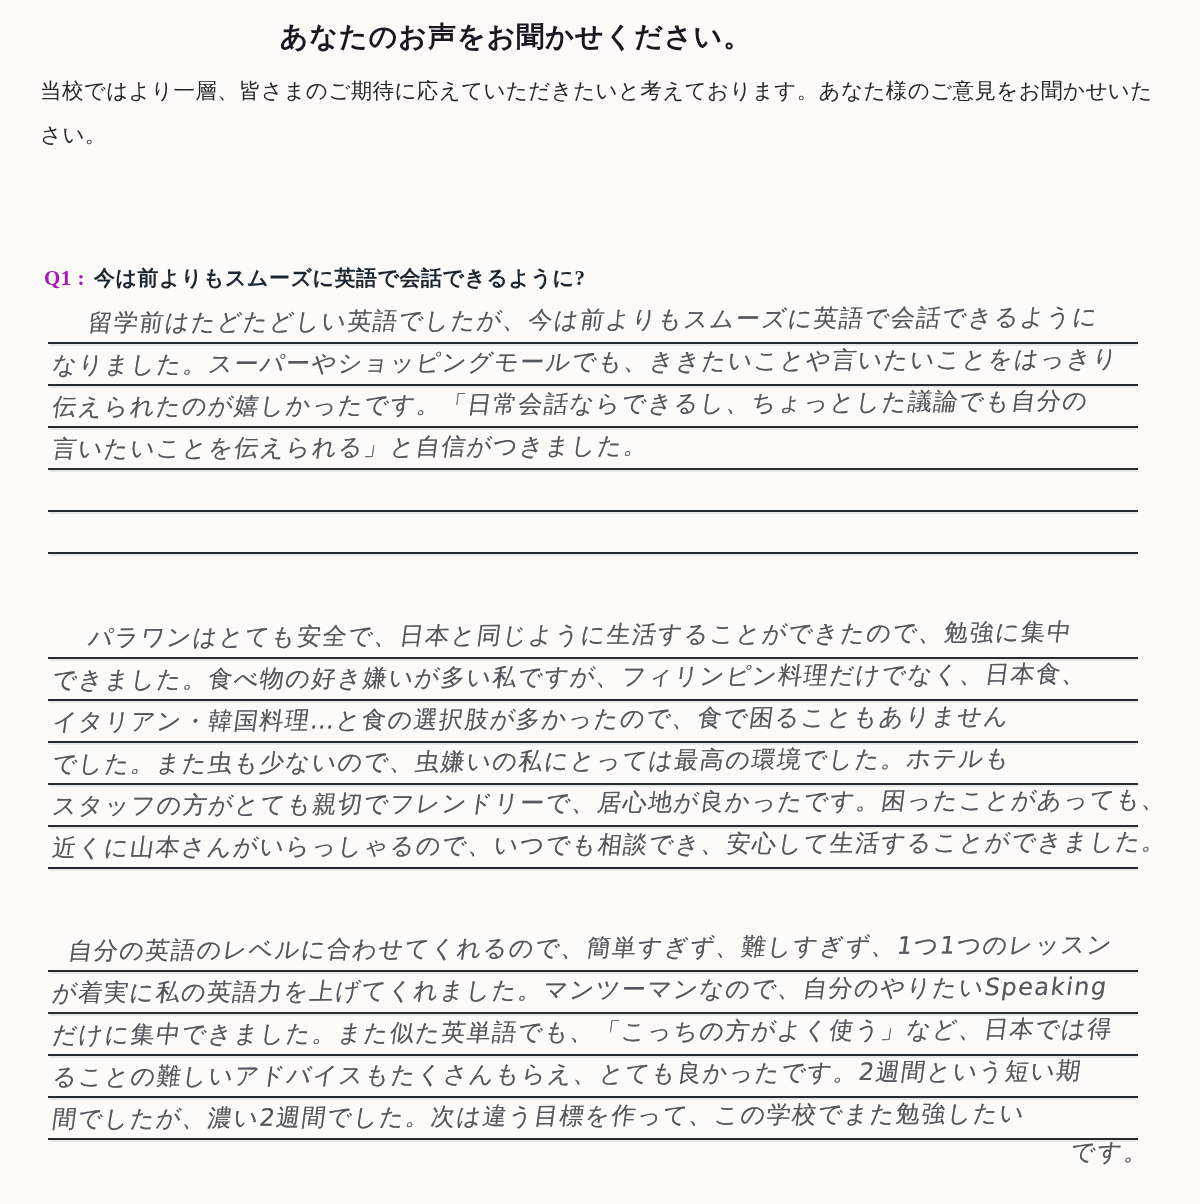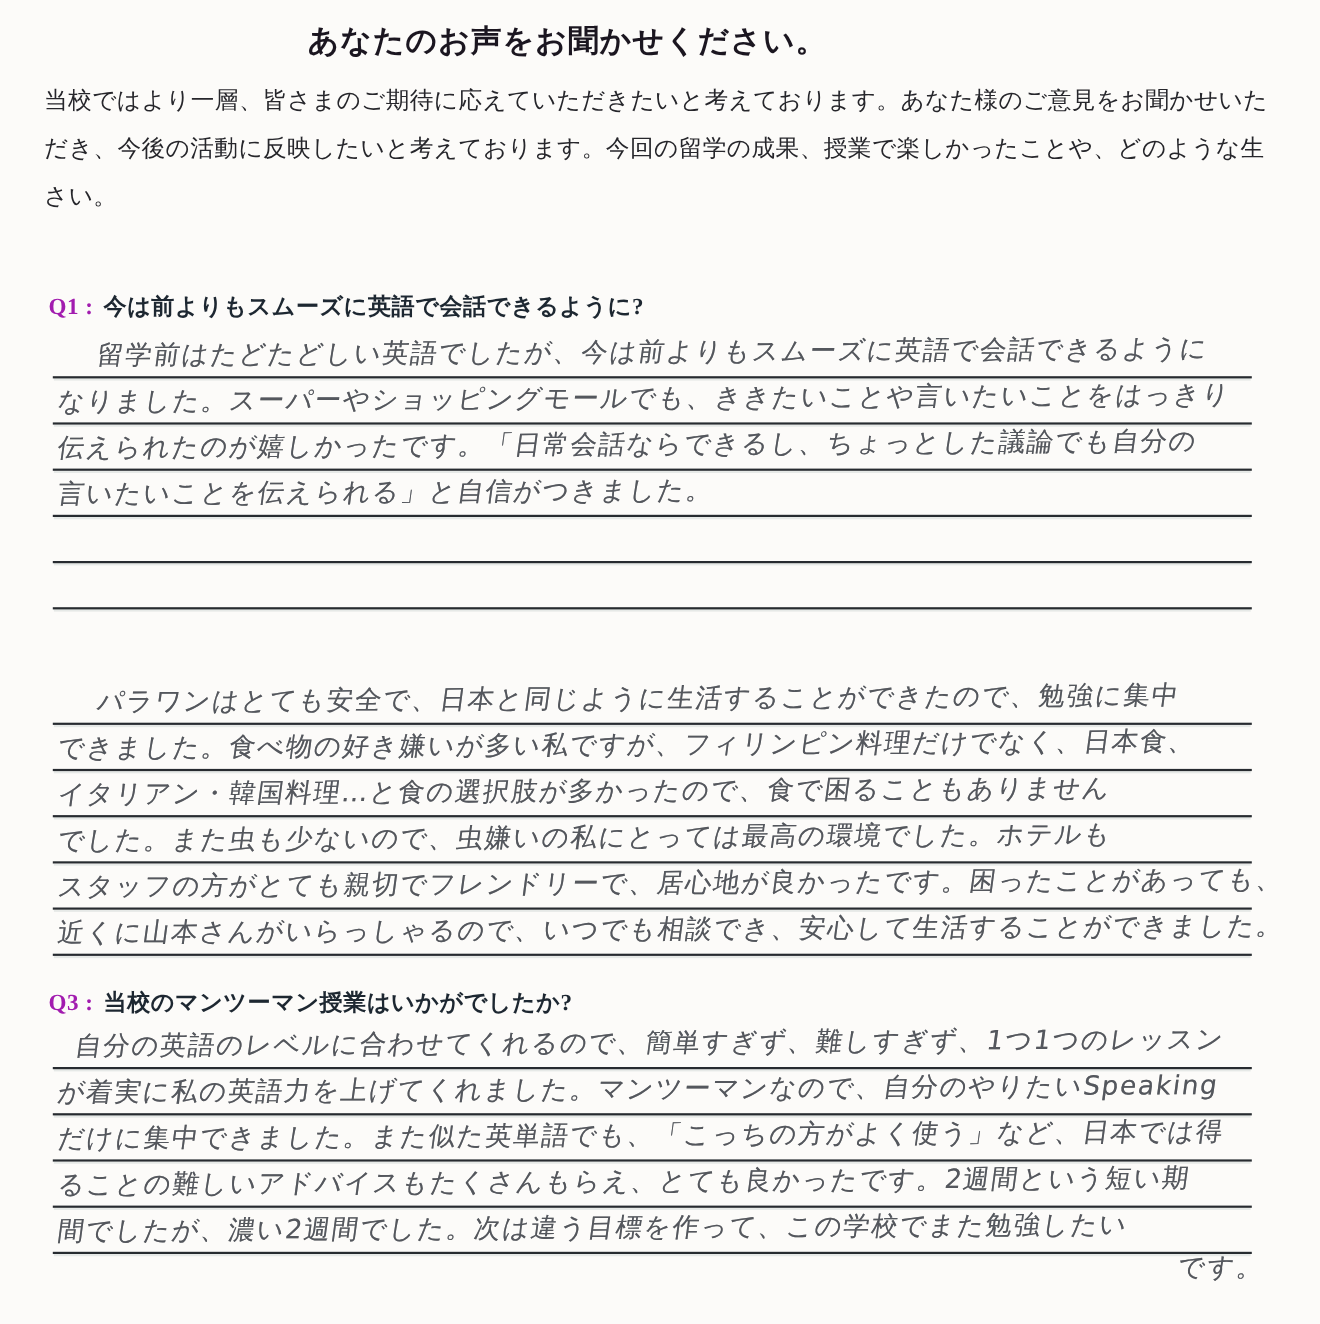--- a/index.html
+++ b/index.html
@@ -80,21 +80,20 @@
 </style>
 </head>
 <body>
 
 <div class="page">
 
   <h1 class="title">あなたのお声をお聞かせください。</h1>
 
   <div class="intro">
     <div class="intro-line">当校ではより一層、皆さまのご期待に応えていただきたいと考えております。あなた様のご意見をお聞かせいた</div>
-    <div class="intro-line">だき、今後の活動に反映したいと考えております。今回の留学の成果、授業で楽しかったことや、どのような生</div>
     <div class="intro-line">さい。</div>
   </div>
 
   <div class="q-heading q1-heading">
     <span class="q-label">Q1 :</span><span>今は前よりもスムーズに英語で会話できるように?</span>
   </div>
   <div class="rows rows-q1">
     <div class="hw-row ind-lg">
         <span class="hw">留学前はたどたどしい英語でしたが、今は前よりもスムーズに英語で会話できるように</span>
       </div>
@@ -129,23 +128,20 @@
         <span class="hw">でした。また虫も少ないので、虫嫌いの私にとっては最高の環境でした。ホテルも</span>
       </div>
     <div class="hw-row">
         <span class="hw">スタッフの方がとても親切でフレンドリーで、居心地が良かったです。困ったことがあっても、</span>
       </div>
     <div class="hw-row">
         <span class="hw">近くに山本さんがいらっしゃるので、いつでも相談でき、安心して生活することができました。</span>
       </div>
   </div>
 
-  <div class="q-heading q3-heading">
-    <span class="q-label">Q3 :</span><span>当校のマンツーマン授業はいかがでしたか?</span>
-  </div>
   <div class="rows rows-q3">
     <div class="hw-row ind-sm">
         <span class="hw">自分の英語のレベルに合わせてくれるので、簡単すぎず、難しすぎず、1つ1つのレッスン</span>
       </div>
     <div class="hw-row">
         <span class="hw">が着実に私の英語力を上げてくれました。マンツーマンなので、自分のやりたいSpeaking</span>
       </div>
     <div class="hw-row">
         <span class="hw">だけに集中できました。また似た英単語でも、「こっちの方がよく使う」など、日本では得</span>
       </div>

